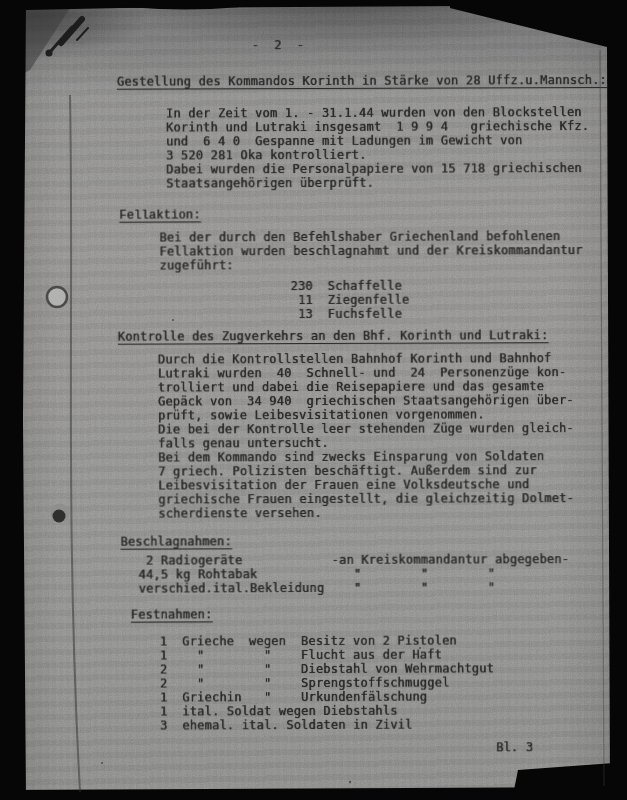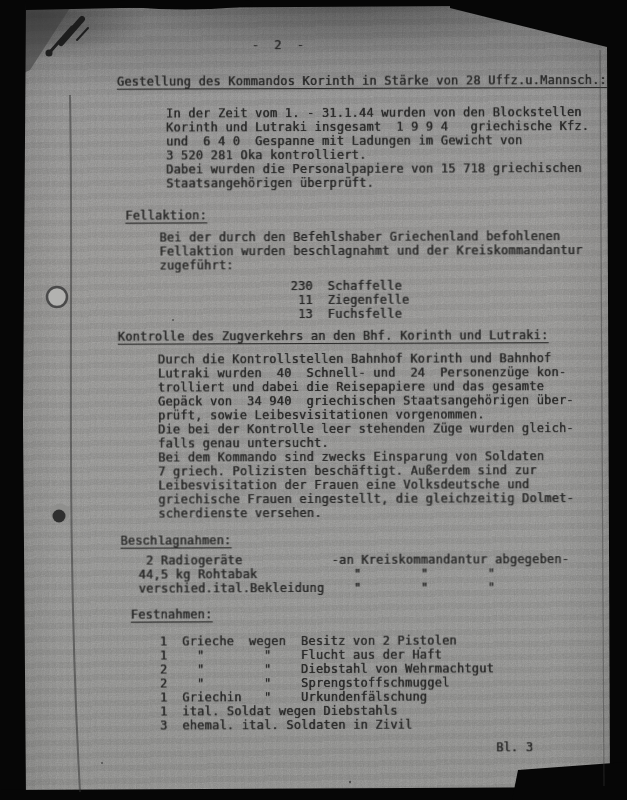--- a/index.html
+++ b/index.html
@@ -53,21 +53,21 @@
     <div class="pagenum" style="left:253px;top:38px;">- 2 -</div>
 
     <div class="heading" style="left:118px;top:74px;">Gestellung des Kommandos Korinth in Stärke von 28 Uffz.u.Mannsch.:</div>
     <pre class="tblock lh145" style="left:167px;top:106px;">In der Zeit vom 1. - 31.1.44 wurden von den Blockstellen
 Korinth und Lutraki insgesamt  1 9 9 4   griechische Kfz.
 und  6 4 0  Gespanne mit Ladungen im Gewicht von
 3 520 281 Oka kontrolliert.
 Dabei wurden die Personalpapiere von 15 718 griechischen
 Staatsangehörigen überprüft.</pre>
 
-    <div class="heading" style="left:126px;top:208px;">Fellaktion:</div>
+    <div class="heading" style="left:120px;top:208px;font-family:Liberation Mono, monospace;">Fellaktion:</div>
     <pre class="tblock lh145" style="left:160px;top:230px;">Bei der durch den Befehlshaber Griechenland befohlenen
 Fellaktion wurden beschlagnahmt und der Kreiskommandantur
 zugeführt:</pre>
     <pre class="tblock lh145" style="left:291px;top:279px;">230  Schaffelle
  11  Ziegenfelle
  13  Fuchsfelle</pre>
 
     <div class="heading" style="left:118px;top:329px;">Kontrolle des Zugverkehrs an den Bhf. Korinth und Lutraki:</div>
     <pre class="tblock lh146" style="left:158px;top:352px;">Durch die Kontrollstellen Bahnhof Korinth und Bahnhof
 Lutraki wurden  40  Schnell- und  24  Personenzüge kon-
@@ -75,21 +75,21 @@
 Gepäck von  34 940  griechischen Staatsangehörigen über-
 prüft, sowie Leibesvisitationen vorgenommen.
 Die bei der Kontrolle leer stehenden Züge wurden gleich-
 falls genau untersucht.
 Bei dem Kommando sind zwecks Einsparung von Soldaten
 7 griech. Polizisten beschäftigt. Außerdem sind zur
 Leibesvisitation der Frauen eine Volksdeutsche und
 griechische Frauen eingestellt, die gleichzeitig Dolmet-
 scherdienste versehen.</pre>
 
-    <div class="heading" style="left:120px;top:534px;font-family:Liberation Mono, monospace;">Beschlagnahmen:</div>
+    <div class="heading" style="left:120px;top:534px;">Beschlagnahmen:</div>
     <pre class="tblock lh145" style="left:138px;top:553px;"> 2 Radiogeräte            -an Kreiskommandantur abgegeben-
 44,5 kg Rohtabak             "        "        "
 verschied.ital.Bekleidung    "        "        "</pre>
 
     <div class="heading" style="left:130px;top:607px;text-align:right;">Festnahmen:</div>
     <pre class="tblock lh155" style="left:159px;top:634px;">1  Grieche  wegen  Besitz von 2 Pistolen
 1    "        "    Flucht aus der Haft
 2    "        "    Diebstahl von Wehrmachtgut
 2    "        "    Sprengstoffschmuggel
 1  Griechin   "    Urkundenfälschung

